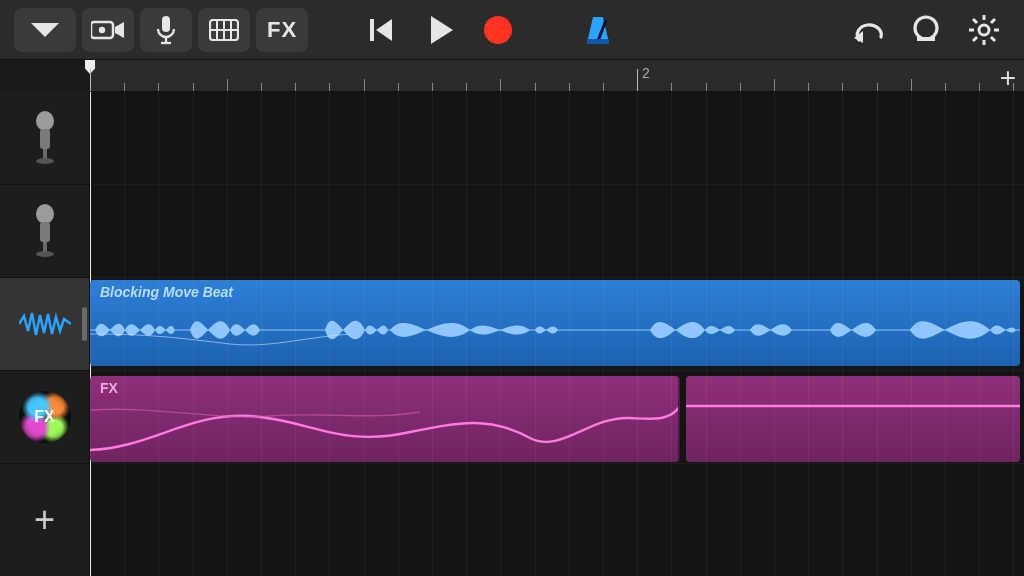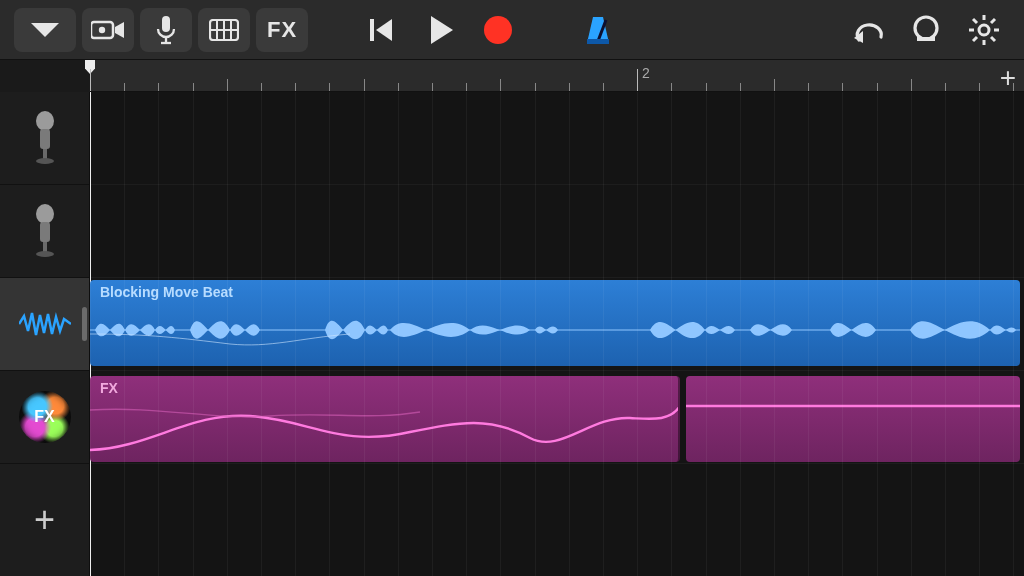--- a/index.html
+++ b/index.html
@@ -148,21 +148,21 @@
     overflow:hidden;
   }
   .region .title {
     position:absolute; top:4px; left:10px;
     font-size:14px; font-weight:600;
   }
   .region.blue {
     top:188px; left:0; right:4px; height:86px;
     background: linear-gradient(#2d7fd6, #1d62b0);
   }
-  .region.blue .title { color:#b7dcff; }
+  .region.blue .title { color:#b7dcff;font-style:italic; }
   .region.purple1 {
     top:284px; left:0; width:590px; height:86px;
     background: linear-gradient(#8f2f7b, #6e2460);
     border-right:2px solid rgba(0,0,0,0.4);
   }
   .region.purple1 .title { color:#f1a9de; }
   .region.purple2 {
     top:284px; left:596px; right:4px; height:86px;
     background: linear-gradient(#8f2f7b, #6e2460);
   }

